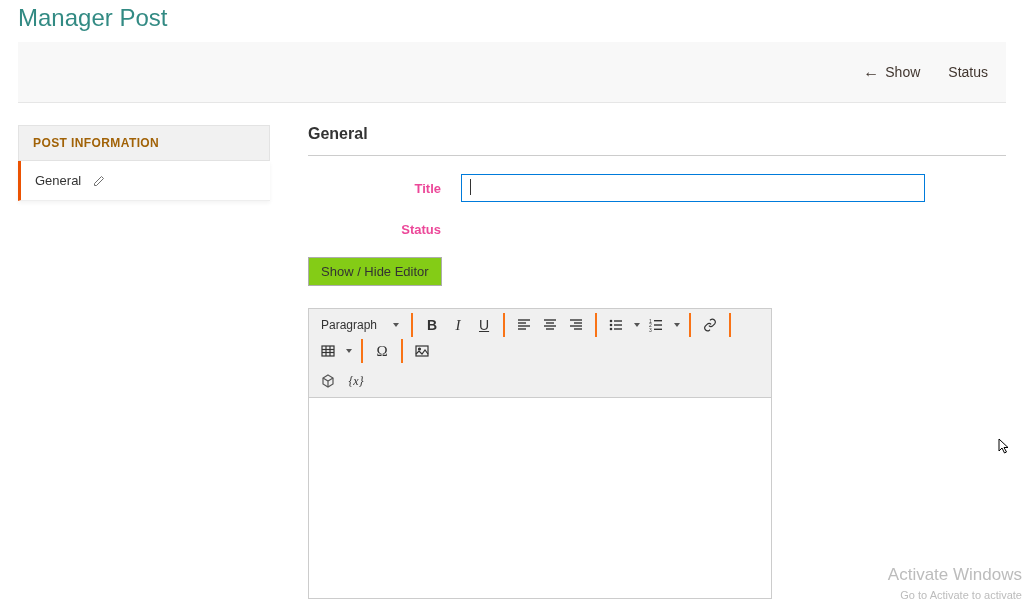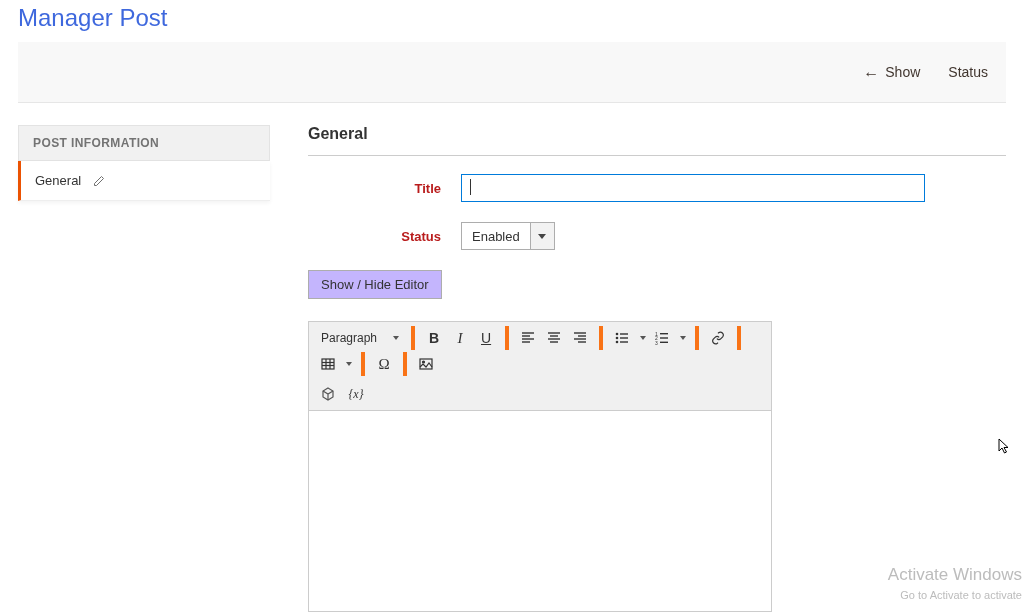--- a/index.html
+++ b/index.html
@@ -5,21 +5,21 @@
     * { box-sizing: border-box; margin: 0; padding: 0; }
     body {
       font-family: 'Helvetica Neue', Helvetica, Arial, sans-serif;
       font-size: 14px;
       color: #333;
       background: #fff;
     }
     .page-title {
       padding: 4px 18px 10px;
       font-size: 24px;
-      color: #1d4ed8;
+      color: #0f766e;
       font-weight: 400;
       opacity: 0.85;
     }
     .actions-bar {
       background: #f8f8f8;
       border-bottom: 1px solid #e6e6e6;
       padding: 18px 16px;
       display: flex;
       justify-content: flex-end;
       gap: 24px;
@@ -46,21 +46,21 @@
       width: 252px;
       flex-shrink: 0;
     }
     .sidebar-title {
       background: #f1f1f1;
       border: 1px solid #e3e3e3;
       padding: 10px 14px;
       font-size: 12px;
       font-weight: 700;
       letter-spacing: 0.4px;
-      color: #737373;
+      color: #a16207;
     }
     .sidebar-item {
       border-left: 3px solid #eb5202;
       padding: 12px 14px;
       font-size: 13px;
       color: #333;
       display: flex;
       align-items: center;
       gap: 12px;
       border-bottom: 1px solid #eee;
@@ -86,21 +86,21 @@
       display: flex;
       align-items: center;
       margin-bottom: 20px;
     }
     .form-row.top { align-items: flex-start; }
     .form-label {
       width: 153px;
       text-align: right;
       padding-right: 20px;
       font-size: 13px;
-      color: #b91c1c;
+      color: #ec4899;
       font-weight: 600;
     }
     .form-label.top { padding-top: 6px; }
     .form-control-area {
       flex: 1;
       max-width: 464px;
     }
     .text-input {
       width: 100%;
       height: 28px;
@@ -132,21 +132,21 @@
       justify-content: center;
       cursor: pointer;
     }
     .triangle-down {
       width: 0; height: 0;
       border-left: 4px solid transparent;
       border-right: 4px solid transparent;
       border-top: 5px solid #444;
     }
     .toggle-btn {
-      background: #c4b5fd;
+      background: #84cc16;
       border: 1px solid #adadad;
       padding: 6px 12px;
       font-size: 13px;
       cursor: pointer;
       color: #333;
     }
     .editor {
       margin-top: 22px;
       border: 1px solid #ccc;
     }
@@ -157,21 +157,21 @@
       flex-wrap: wrap;
       align-items: center;
       padding: 4px 6px;
       gap: 2px;
     }
     .tb-group {
       display: flex;
       align-items: center;
       padding-right: 6px;
       margin-right: 4px;
-      border-right: 4px solid #f97316;
+      border-right: 2px solid #f97316;
     }
     .tb-group:last-child { border-right: none; }
     .tb-btn {
       width: 26px;
       height: 24px;
       background: none;
       border: none;
       cursor: pointer;
       display: flex;
       align-items: center;
@@ -291,28 +291,20 @@
       <div class="form-label">Title</div>
       <div class="form-control-area">
         <div class="text-input focused" style="display:flex;align-items:center;">
           <span class="caret"></span>
         </div>
       </div>
     </div>
 
     <div class="form-row">
       <div class="form-label">Status</div>
-      <div class="form-control-area">
-        <div class="select-wrap">
-          <span class="select-value">Enabled</span>
-          <div class="select-toggle">
-            <div class="triangle-down"></div>
-          </div>
-        </div>
-      </div>
     </div>
 
 
     <div class="form-row top">
       <div class="form-control-area">
         <button class="toggle-btn">Show / Hide Editor</button>
 
         <div class="editor">
           <div class="editor-toolbar">
             <div class="tb-group">

